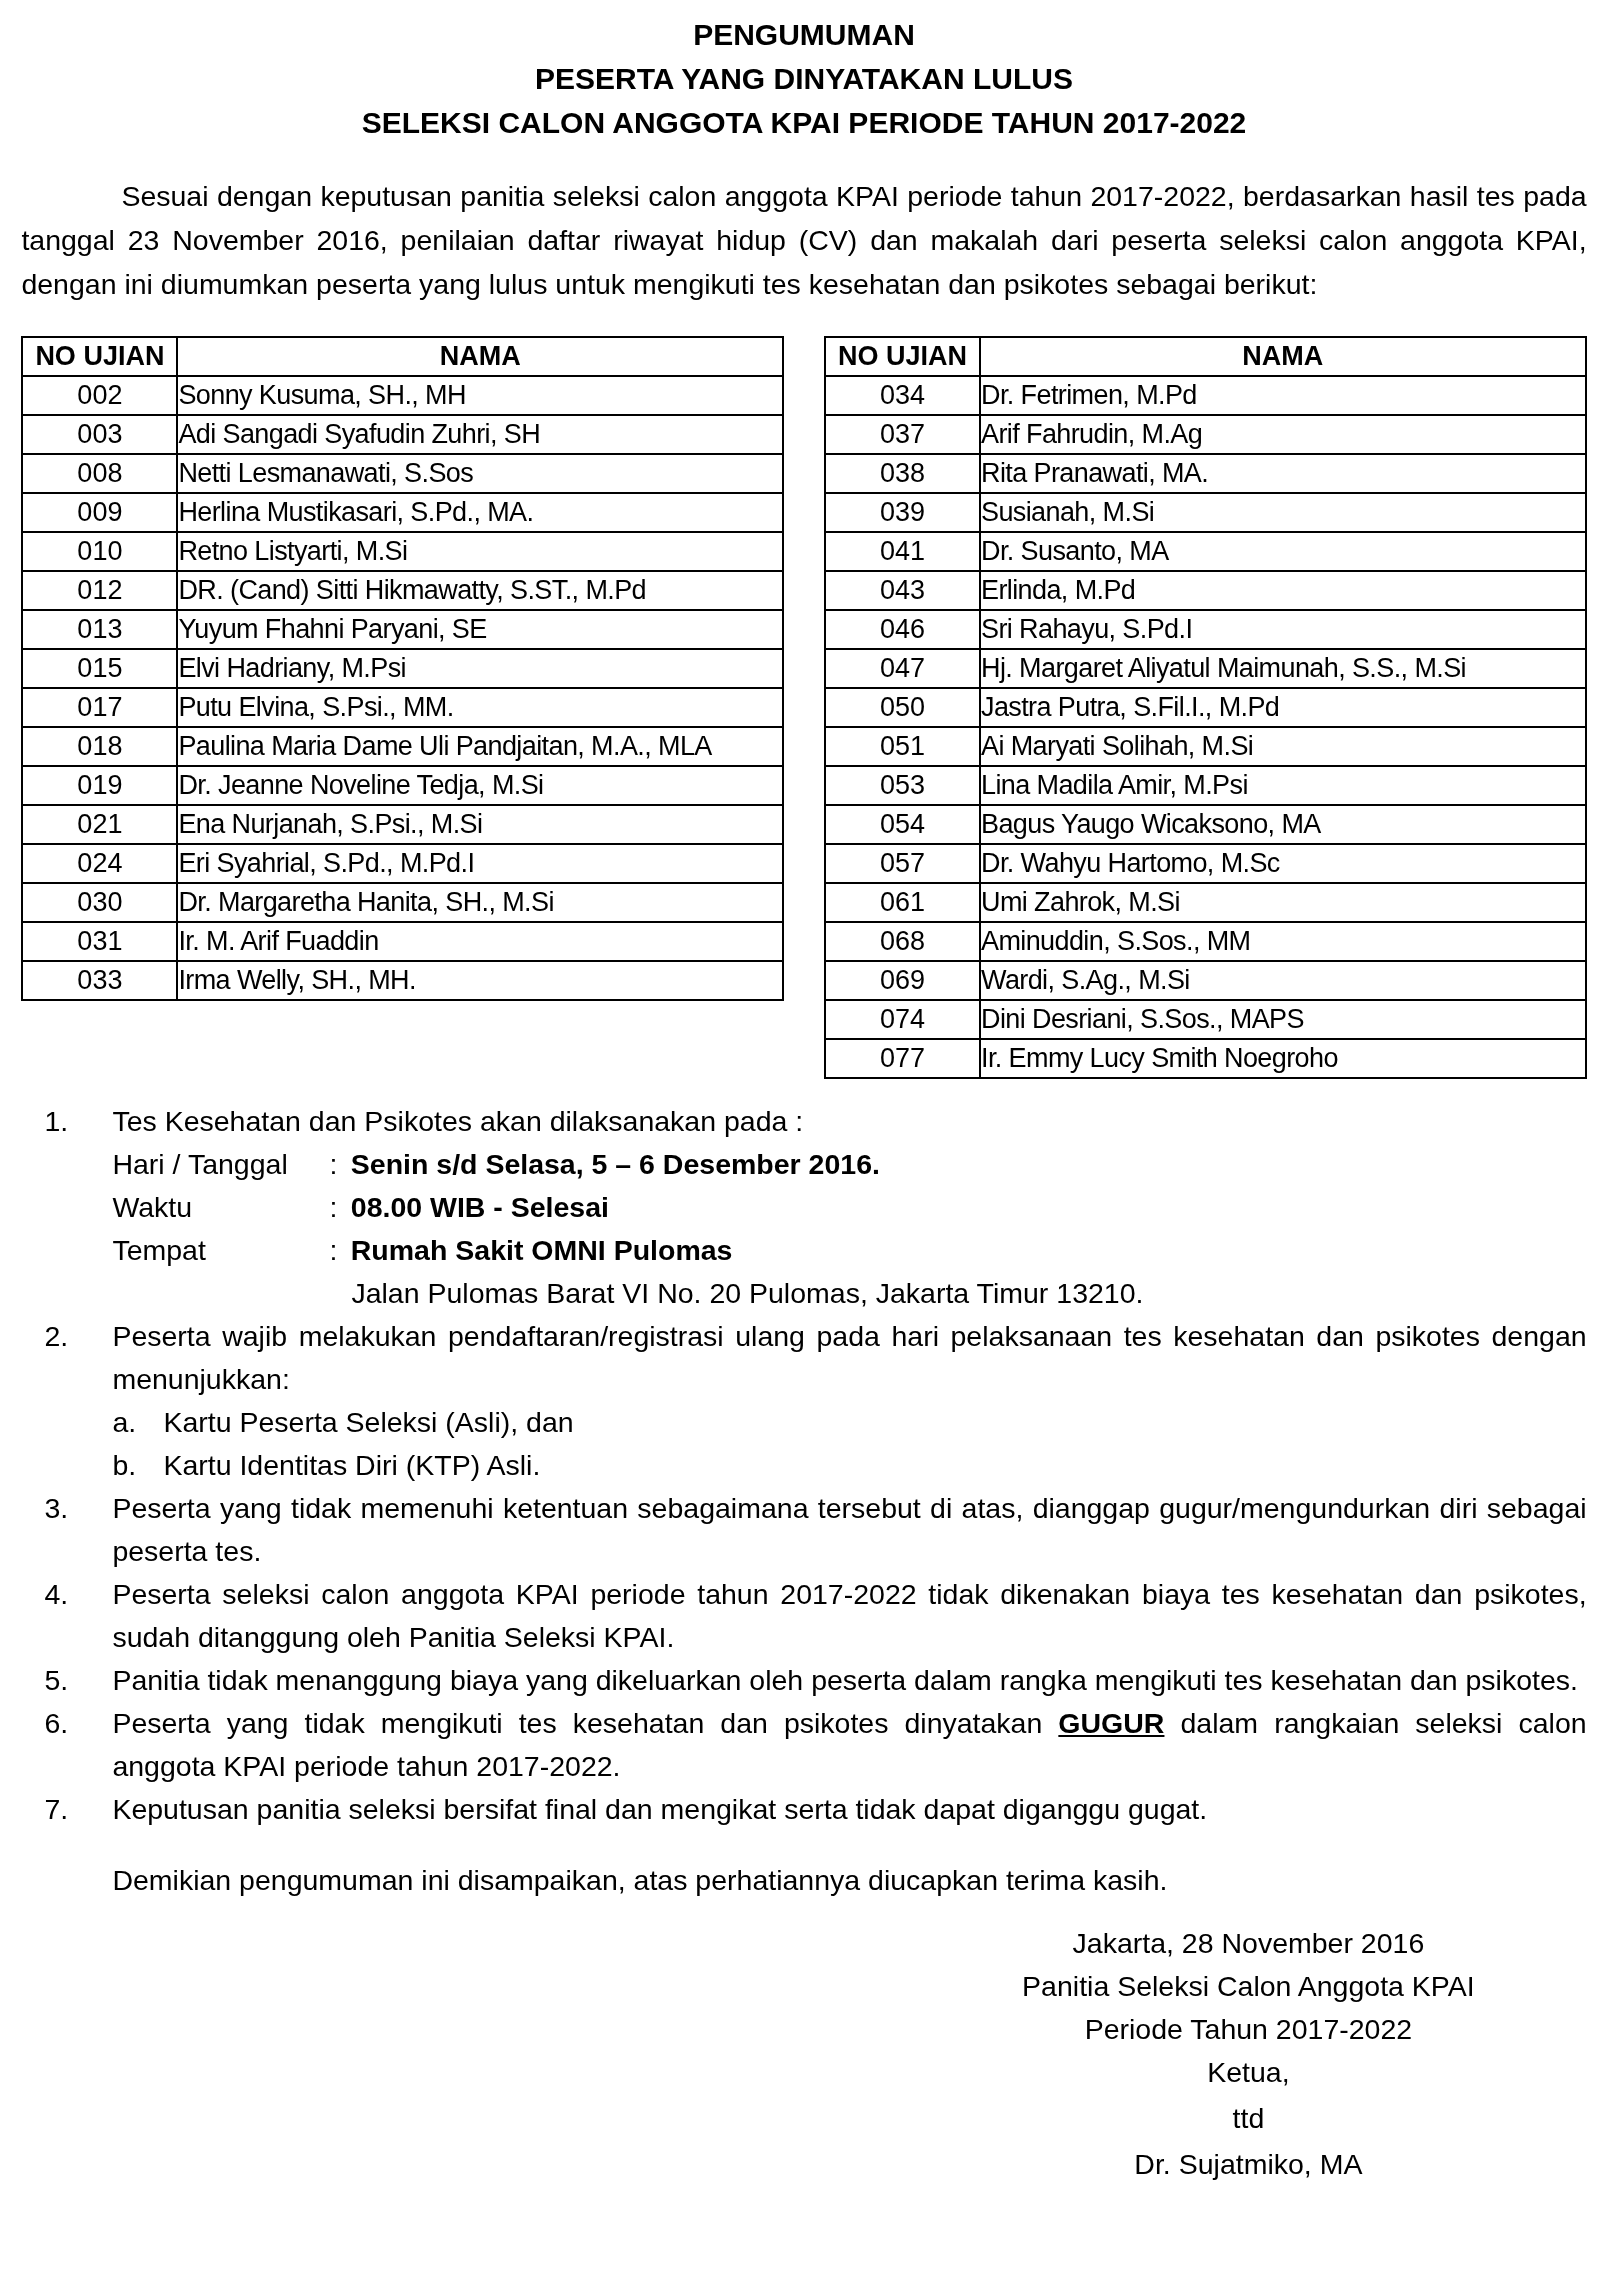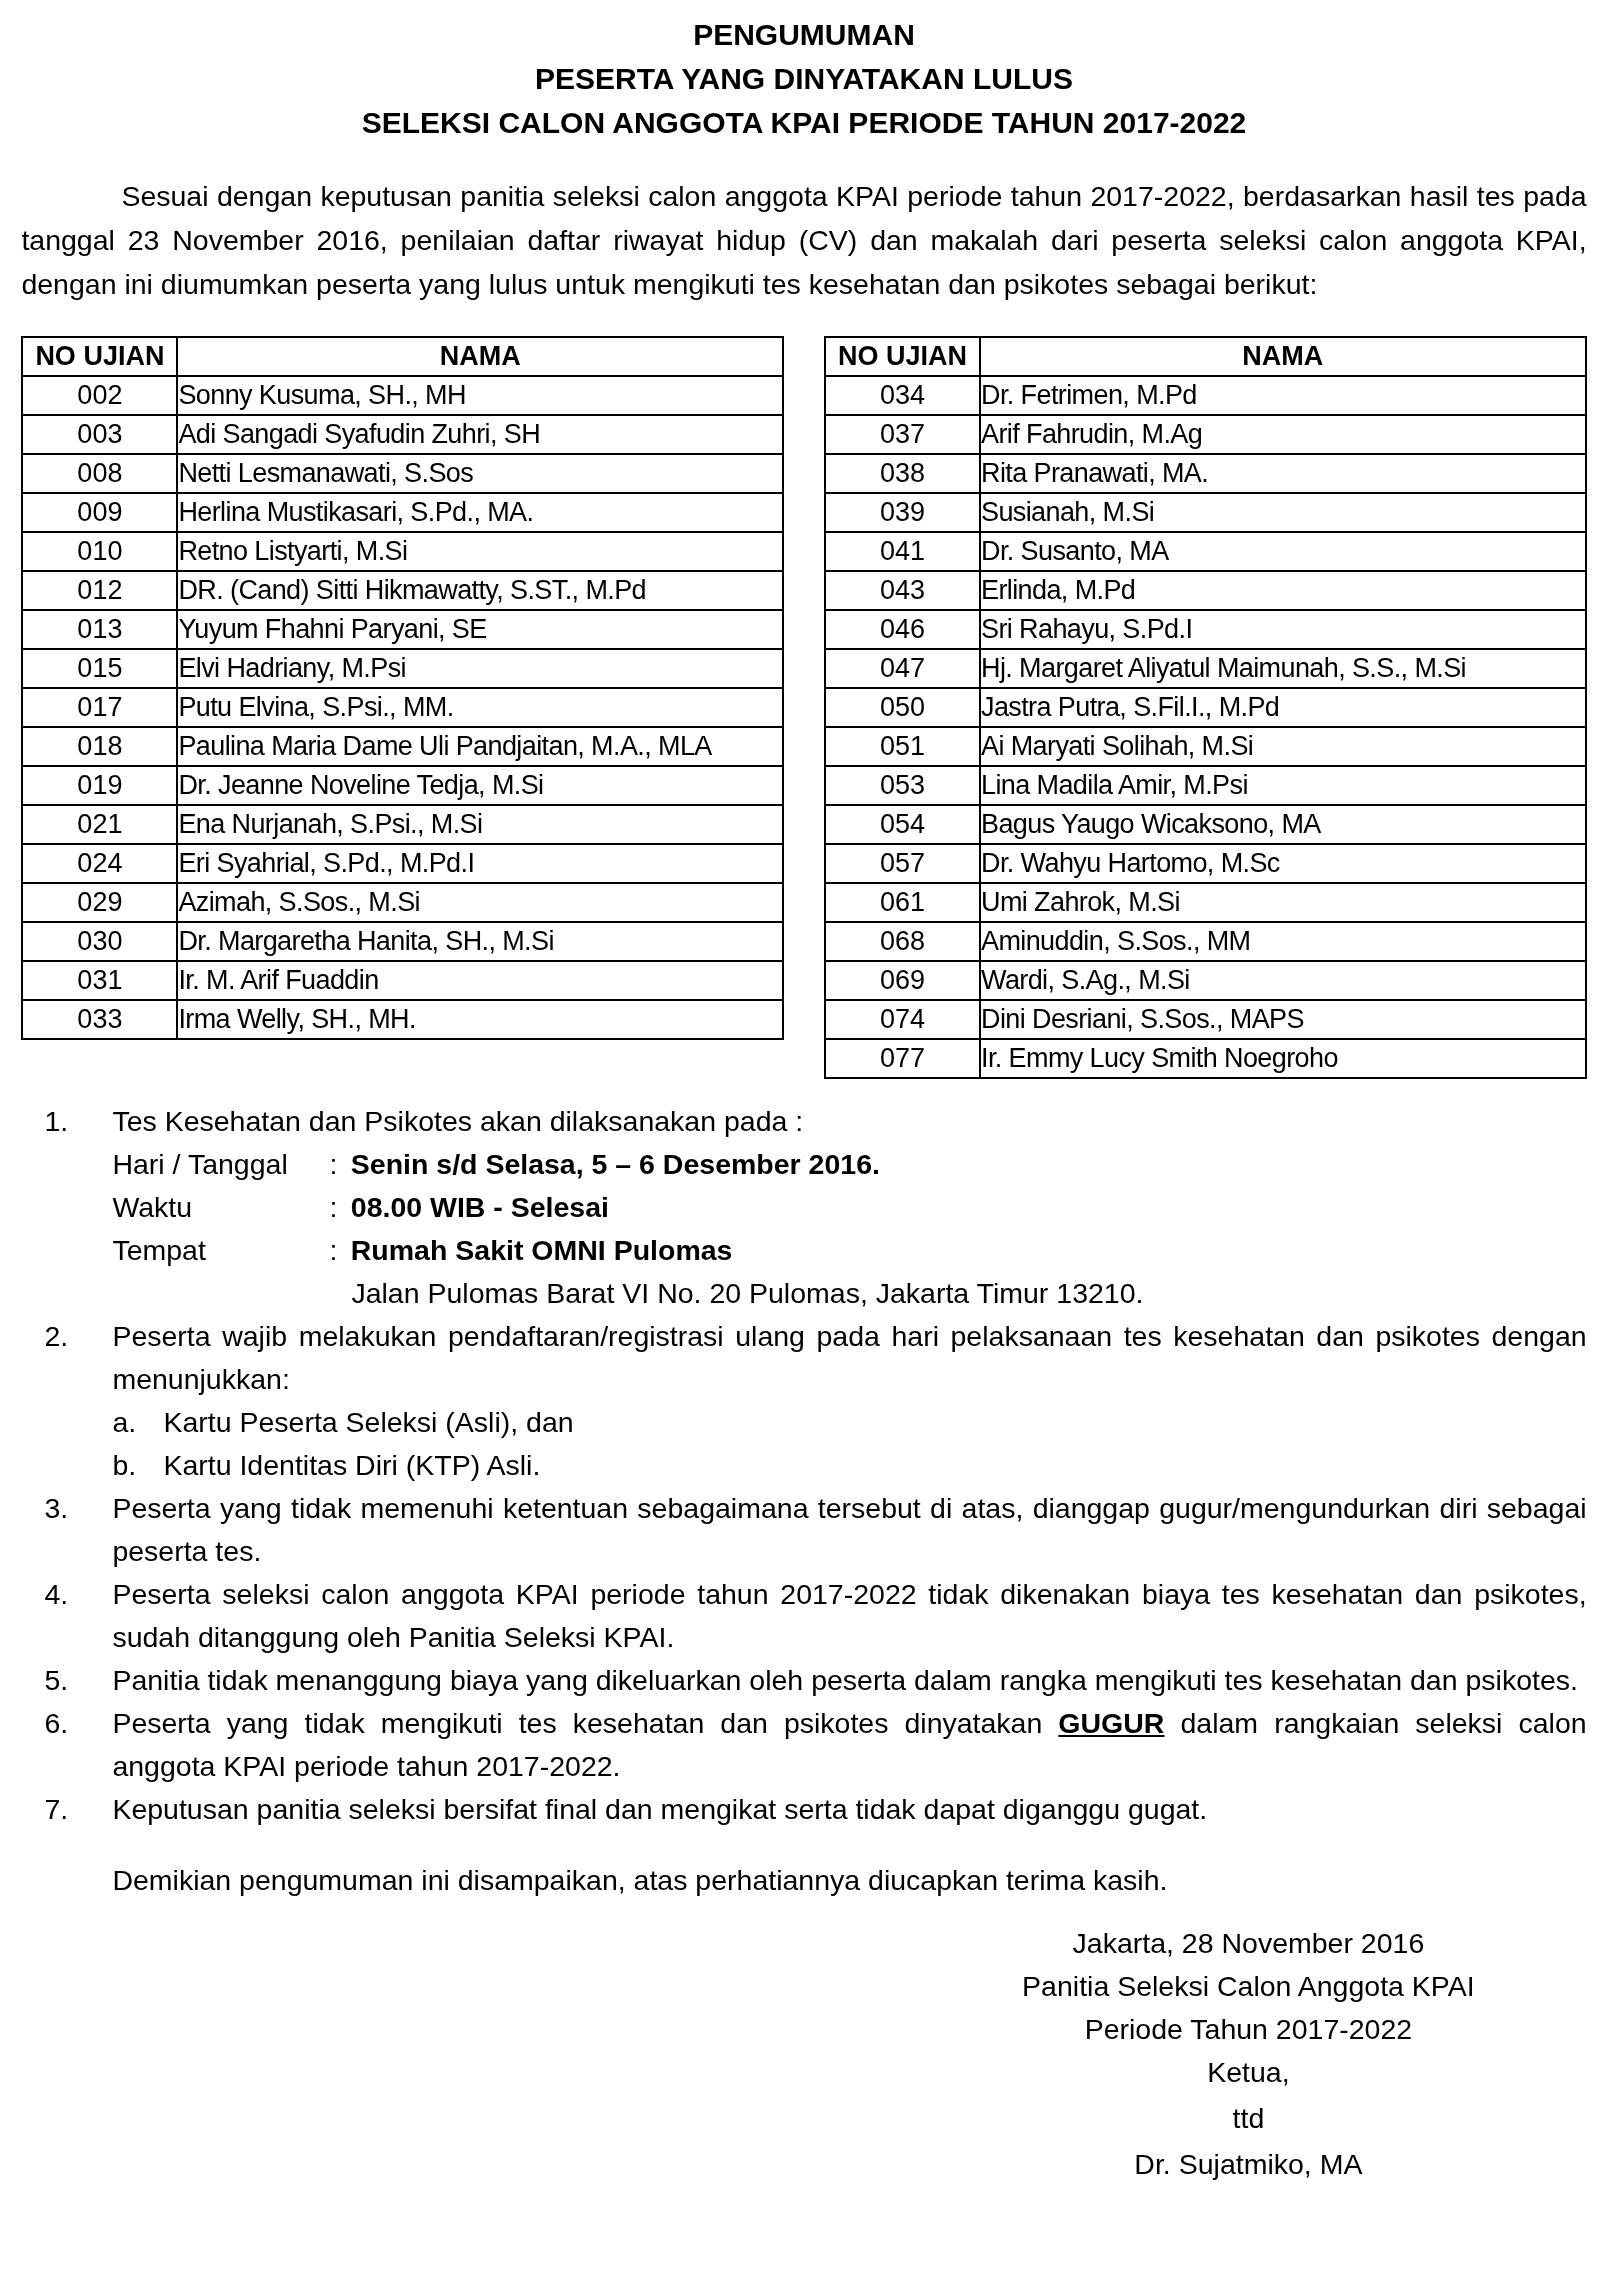--- a/index.html
+++ b/index.html
@@ -138,24 +138,20 @@
           </tr>
           <tr>
             <td class="no-cell">021</td>
             <td class="name-cell">Ena Nurjanah, S.Psi., M.Si</td>
           </tr>
           <tr>
             <td class="no-cell">024</td>
             <td class="name-cell">Eri Syahrial, S.Pd., M.Pd.I</td>
           </tr>
           <tr>
-            <td class="no-cell">029</td>
-            <td class="name-cell">Azimah, S.Sos., M.Si</td>
-          </tr>
-          <tr>
             <td class="no-cell">030</td>
             <td class="name-cell">Dr. Margaretha Hanita, SH., M.Si</td>
           </tr>
           <tr>
             <td class="no-cell">031</td>
             <td class="name-cell">Ir. M. Arif Fuaddin</td>
           </tr>
           <tr>
             <td class="no-cell">033</td>
             <td class="name-cell">Irma Welly, SH., MH.</td>

